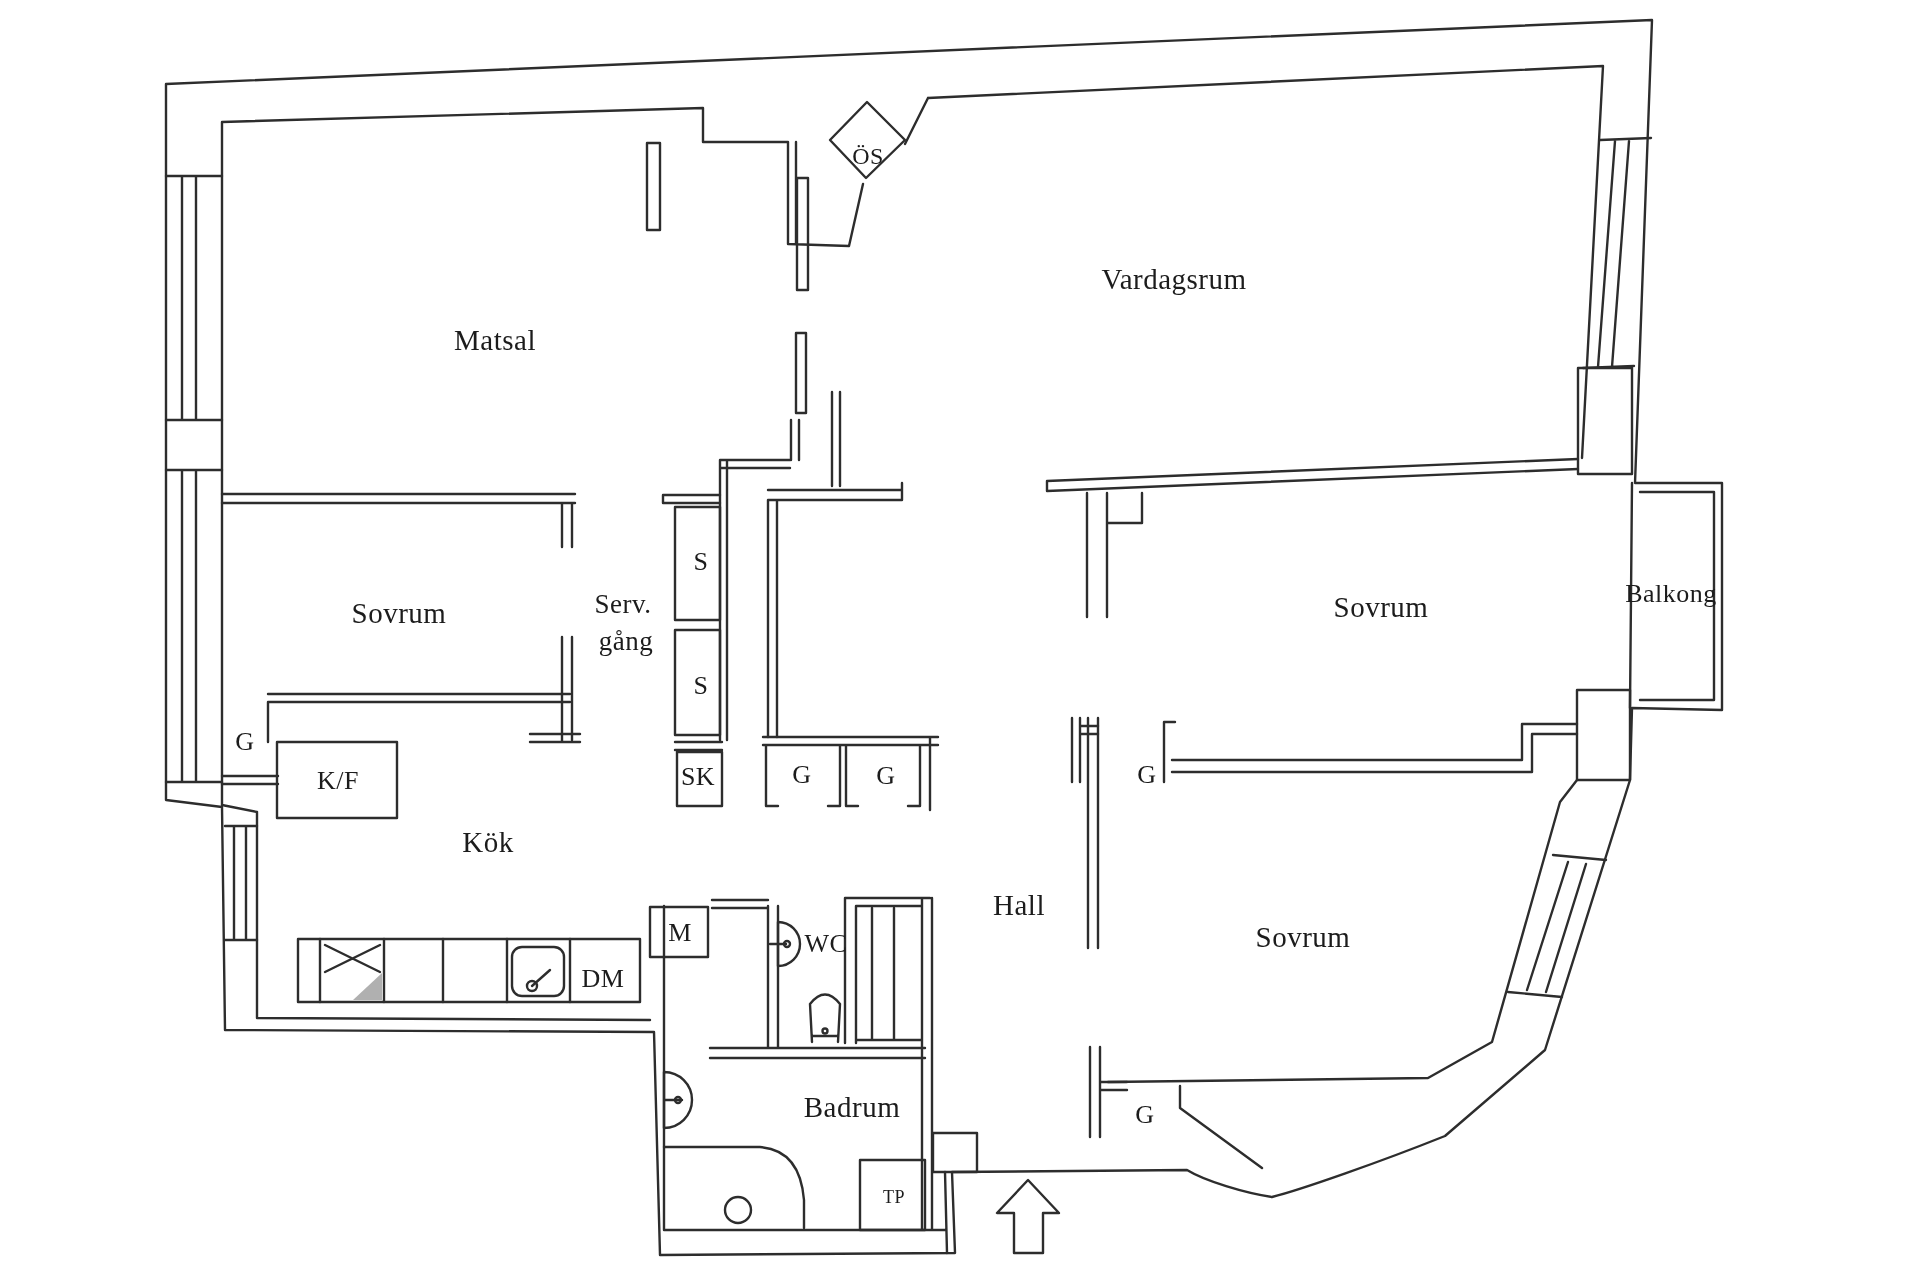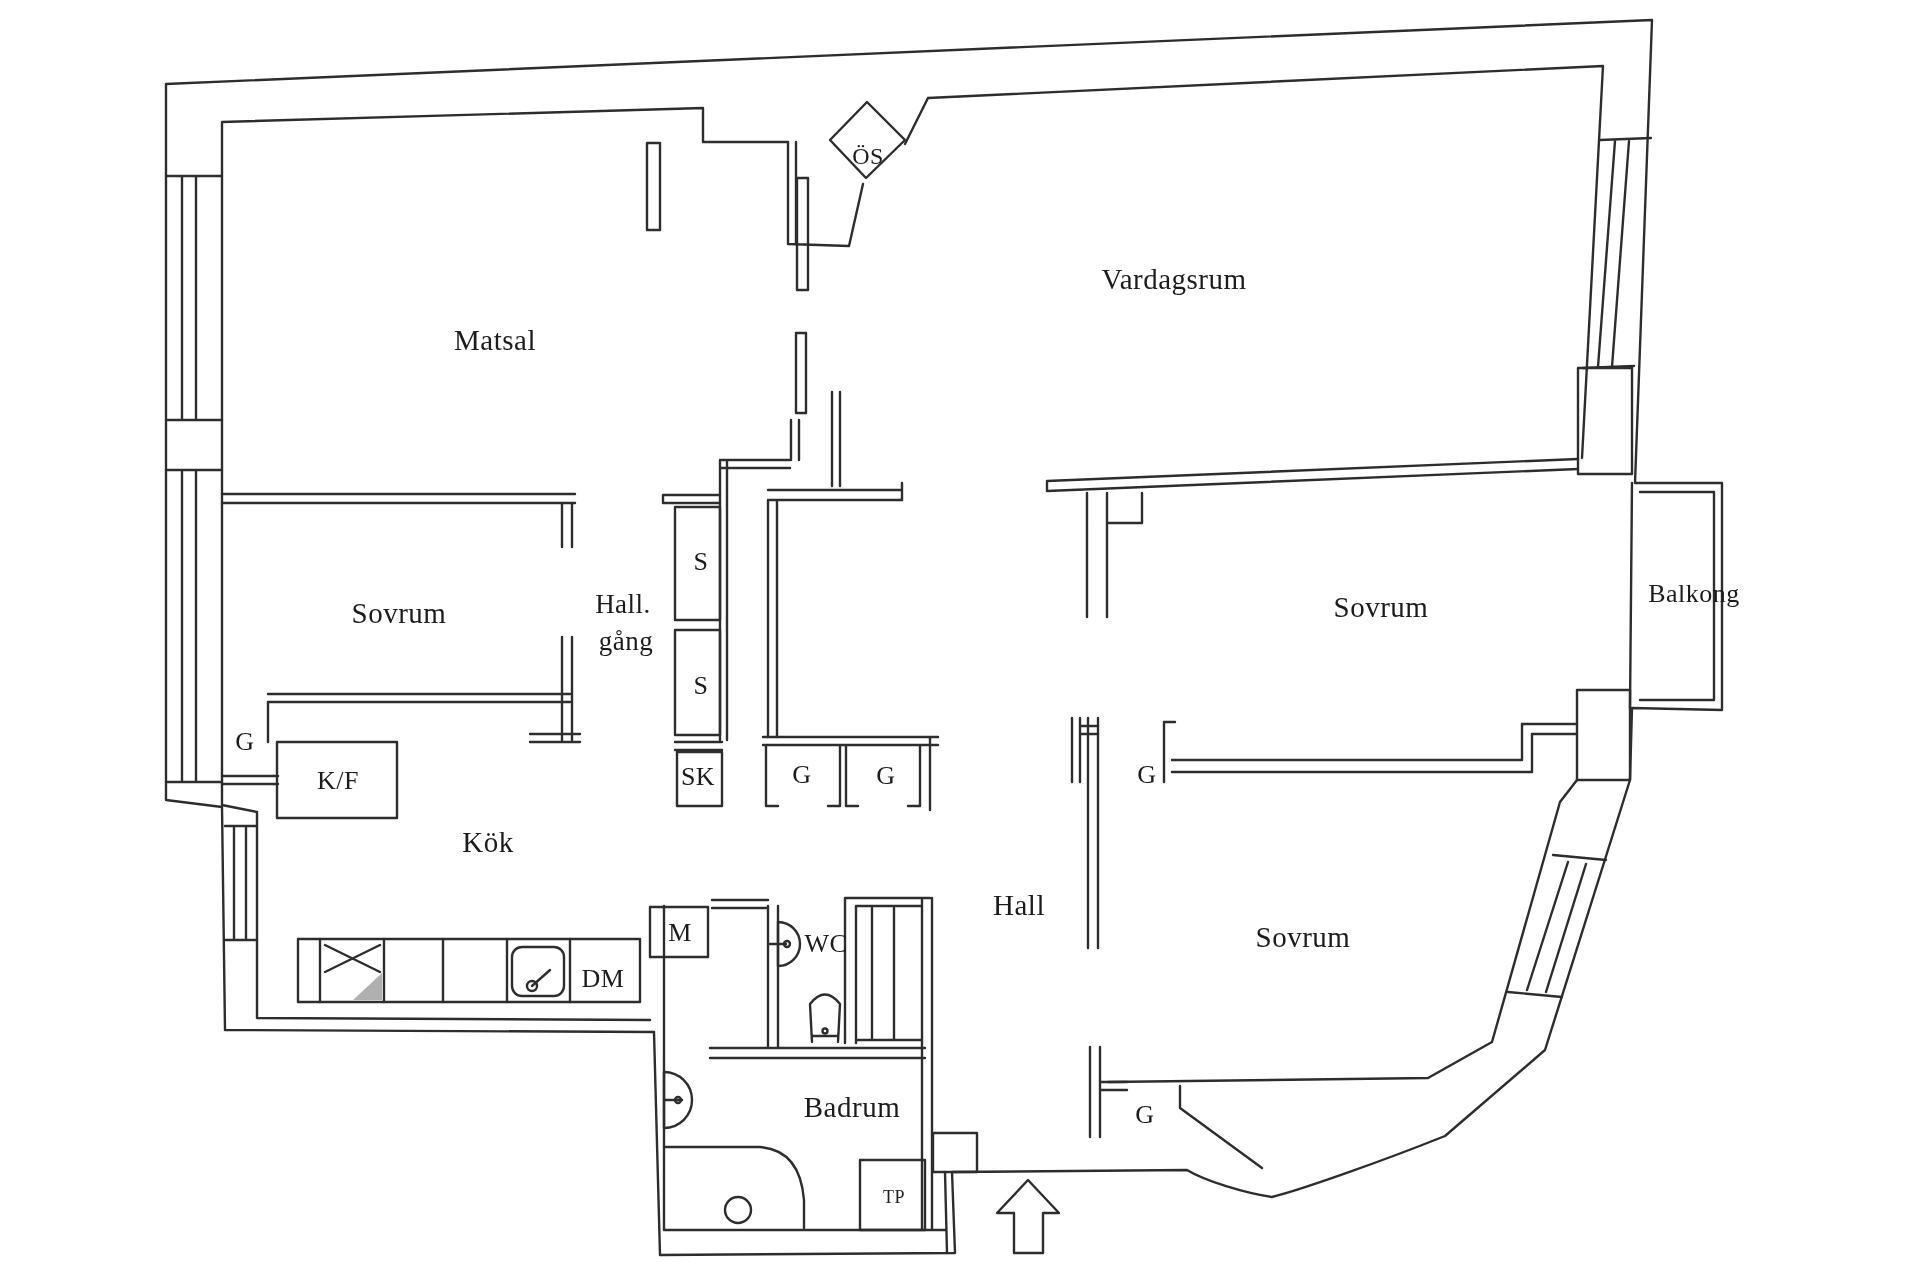--- a/index.html
+++ b/index.html
@@ -199,22 +199,22 @@
 
   <div id="label-layer">
       <div class="plan-label" style="left: 495px; top: 292px; font-size: 29px; margin-top: 48px;">Matsal</div>
       <div class="plan-label" style="left: 1174px; top: 279px; font-size: 29px;">Vardagsrum</div>
       <div class="plan-label" style="left: 399px; top: 613px; font-size: 29px;">Sovrum</div>
       <div class="plan-label" style="left: 1381px; top: 607px; font-size: 29px;">Sovrum</div>
       <div class="plan-label" style="left: 1303px; top: 937px; font-size: 29px;">Sovrum</div>
       <div class="plan-label" style="left: 488px; top: 842px; font-size: 29px;">Kök</div>
       <div class="plan-label" style="left: 1019px; top: 905px; font-size: 29px;">Hall</div>
       <div class="plan-label" style="left: 852px; top: 1107px; font-size: 29px;">Badrum</div>
-      <div class="plan-label" style="left: 1671px; top: 594px; font-size: 26px; margin-left: 23px;">Balkong</div>
-      <div class="plan-label" style="left: 623px; top: 604px; font-size: 27px;">Hall.</div>
+      <div class="plan-label" style="left: 1671px; top: 594px; font-size: 26px;">Balkong</div>
+      <div class="plan-label" style="left: 623px; top: 604px; font-size: 27px;">Serv.</div>
       <div class="plan-label" style="left: 626px; top: 641px; font-size: 27px;">gång</div>
       <div class="plan-label" style="left: 868px; top: 140px; font-size: 24px; margin-top: 16px;">ÖS</div>
       <div class="plan-label" style="left: 701px; top: 562px; font-size: 26px;">S</div>
       <div class="plan-label" style="left: 701px; top: 686px; font-size: 26px;">S</div>
       <div class="plan-label" style="left: 698px; top: 777px; font-size: 26px;">SK</div>
       <div class="plan-label" style="left: 802px; top: 775px; font-size: 26px;">G</div>
       <div class="plan-label" style="left: 886px; top: 776px; font-size: 26px;">G</div>
       <div class="plan-label" style="left: 245px; top: 742px; font-size: 26px;">G</div>
       <div class="plan-label" style="left: 1147px; top: 775px; font-size: 26px;">G</div>
       <div class="plan-label" style="left: 1145px; top: 1115px; font-size: 26px;">G</div>

